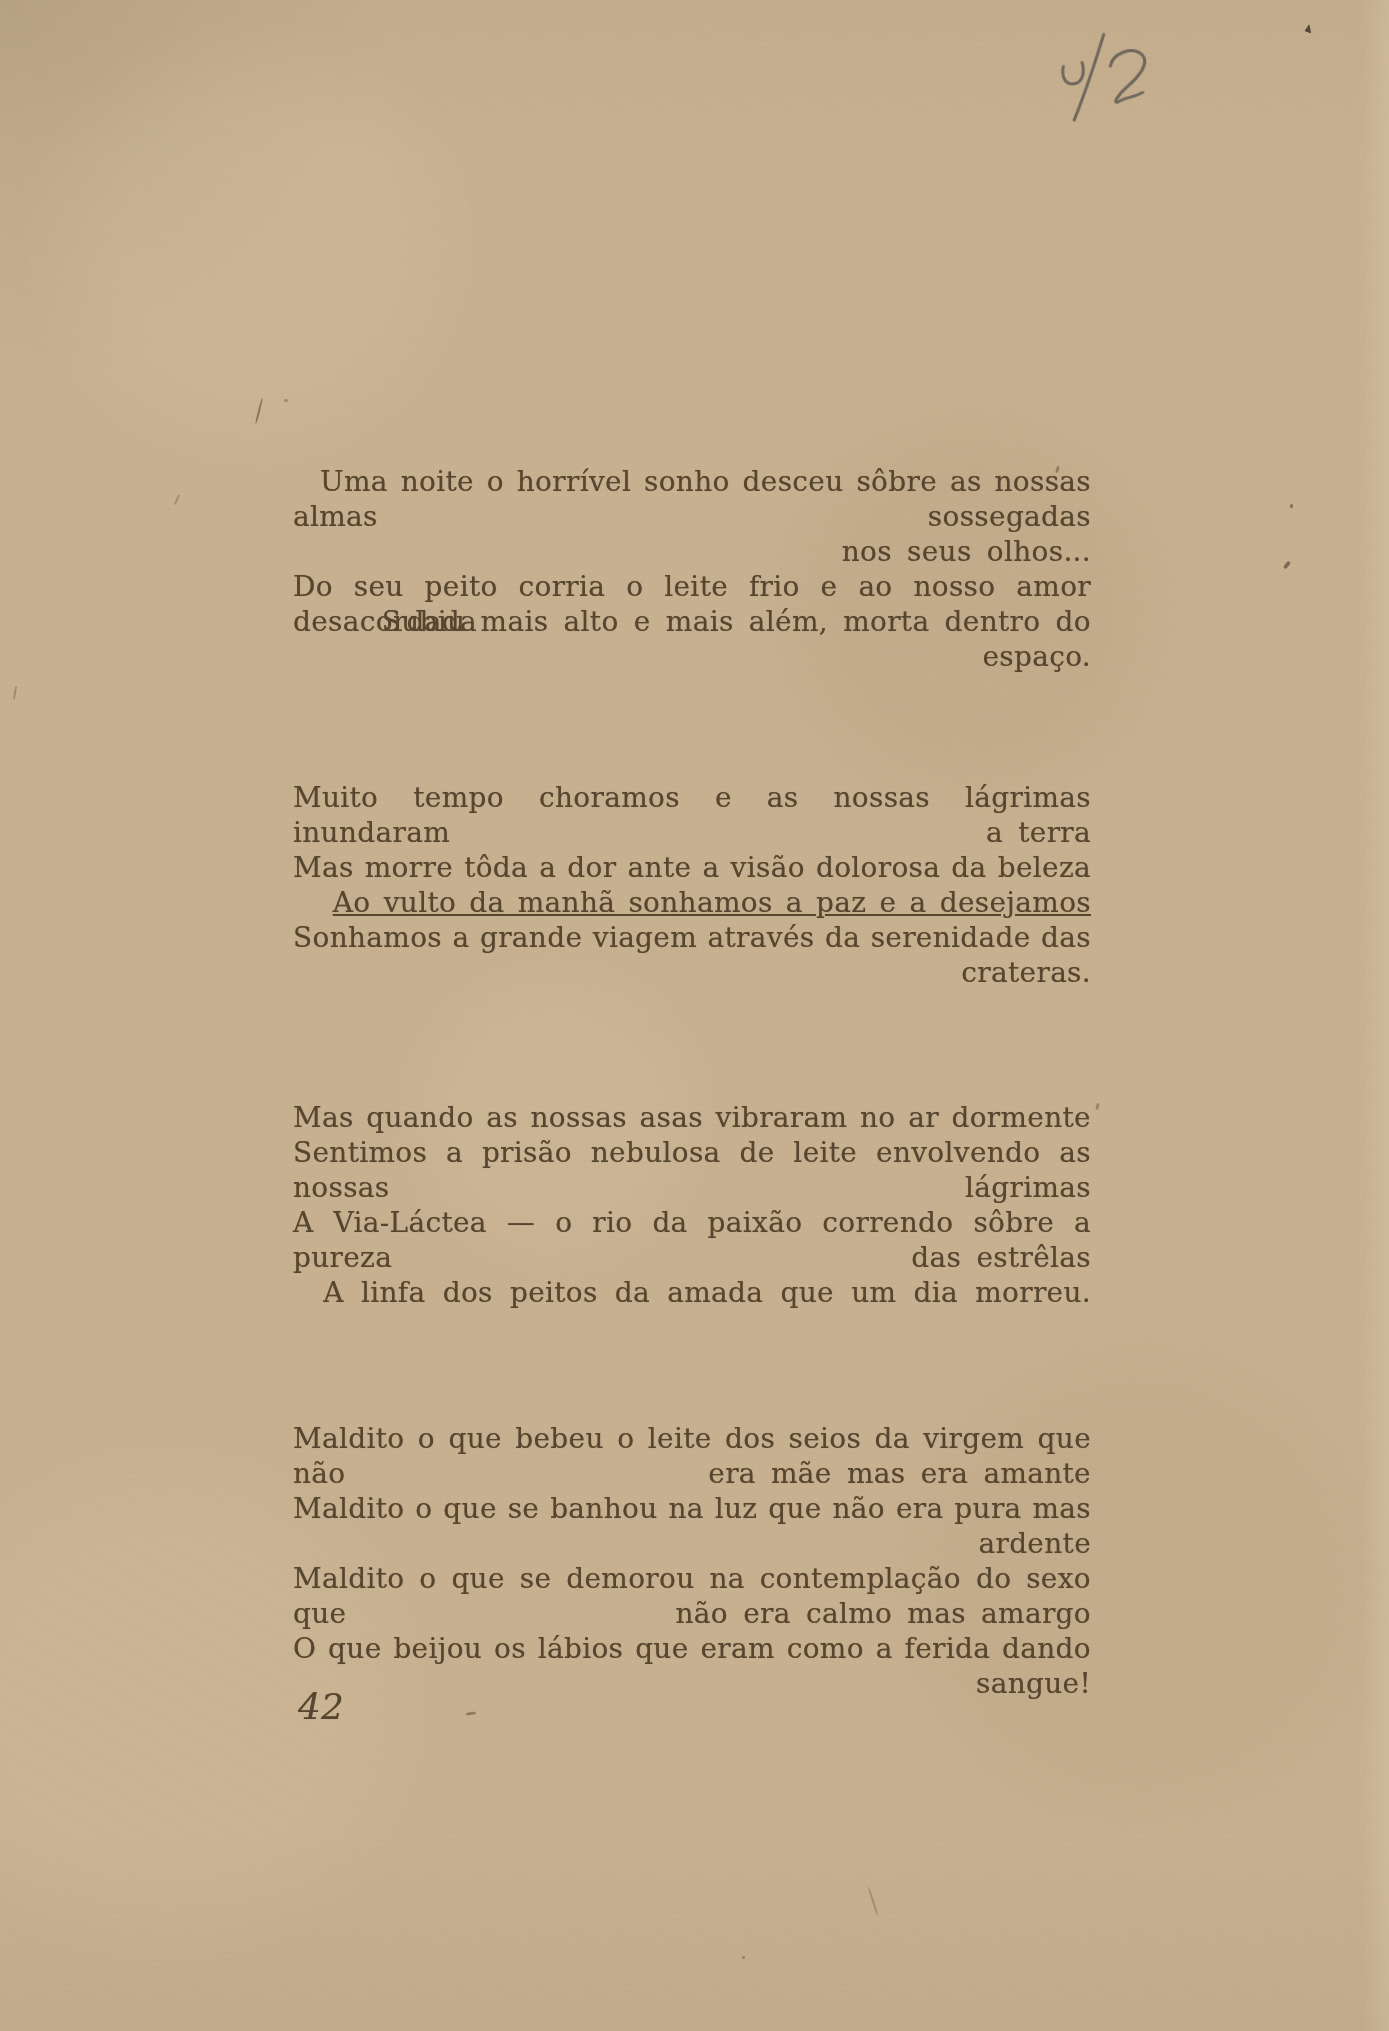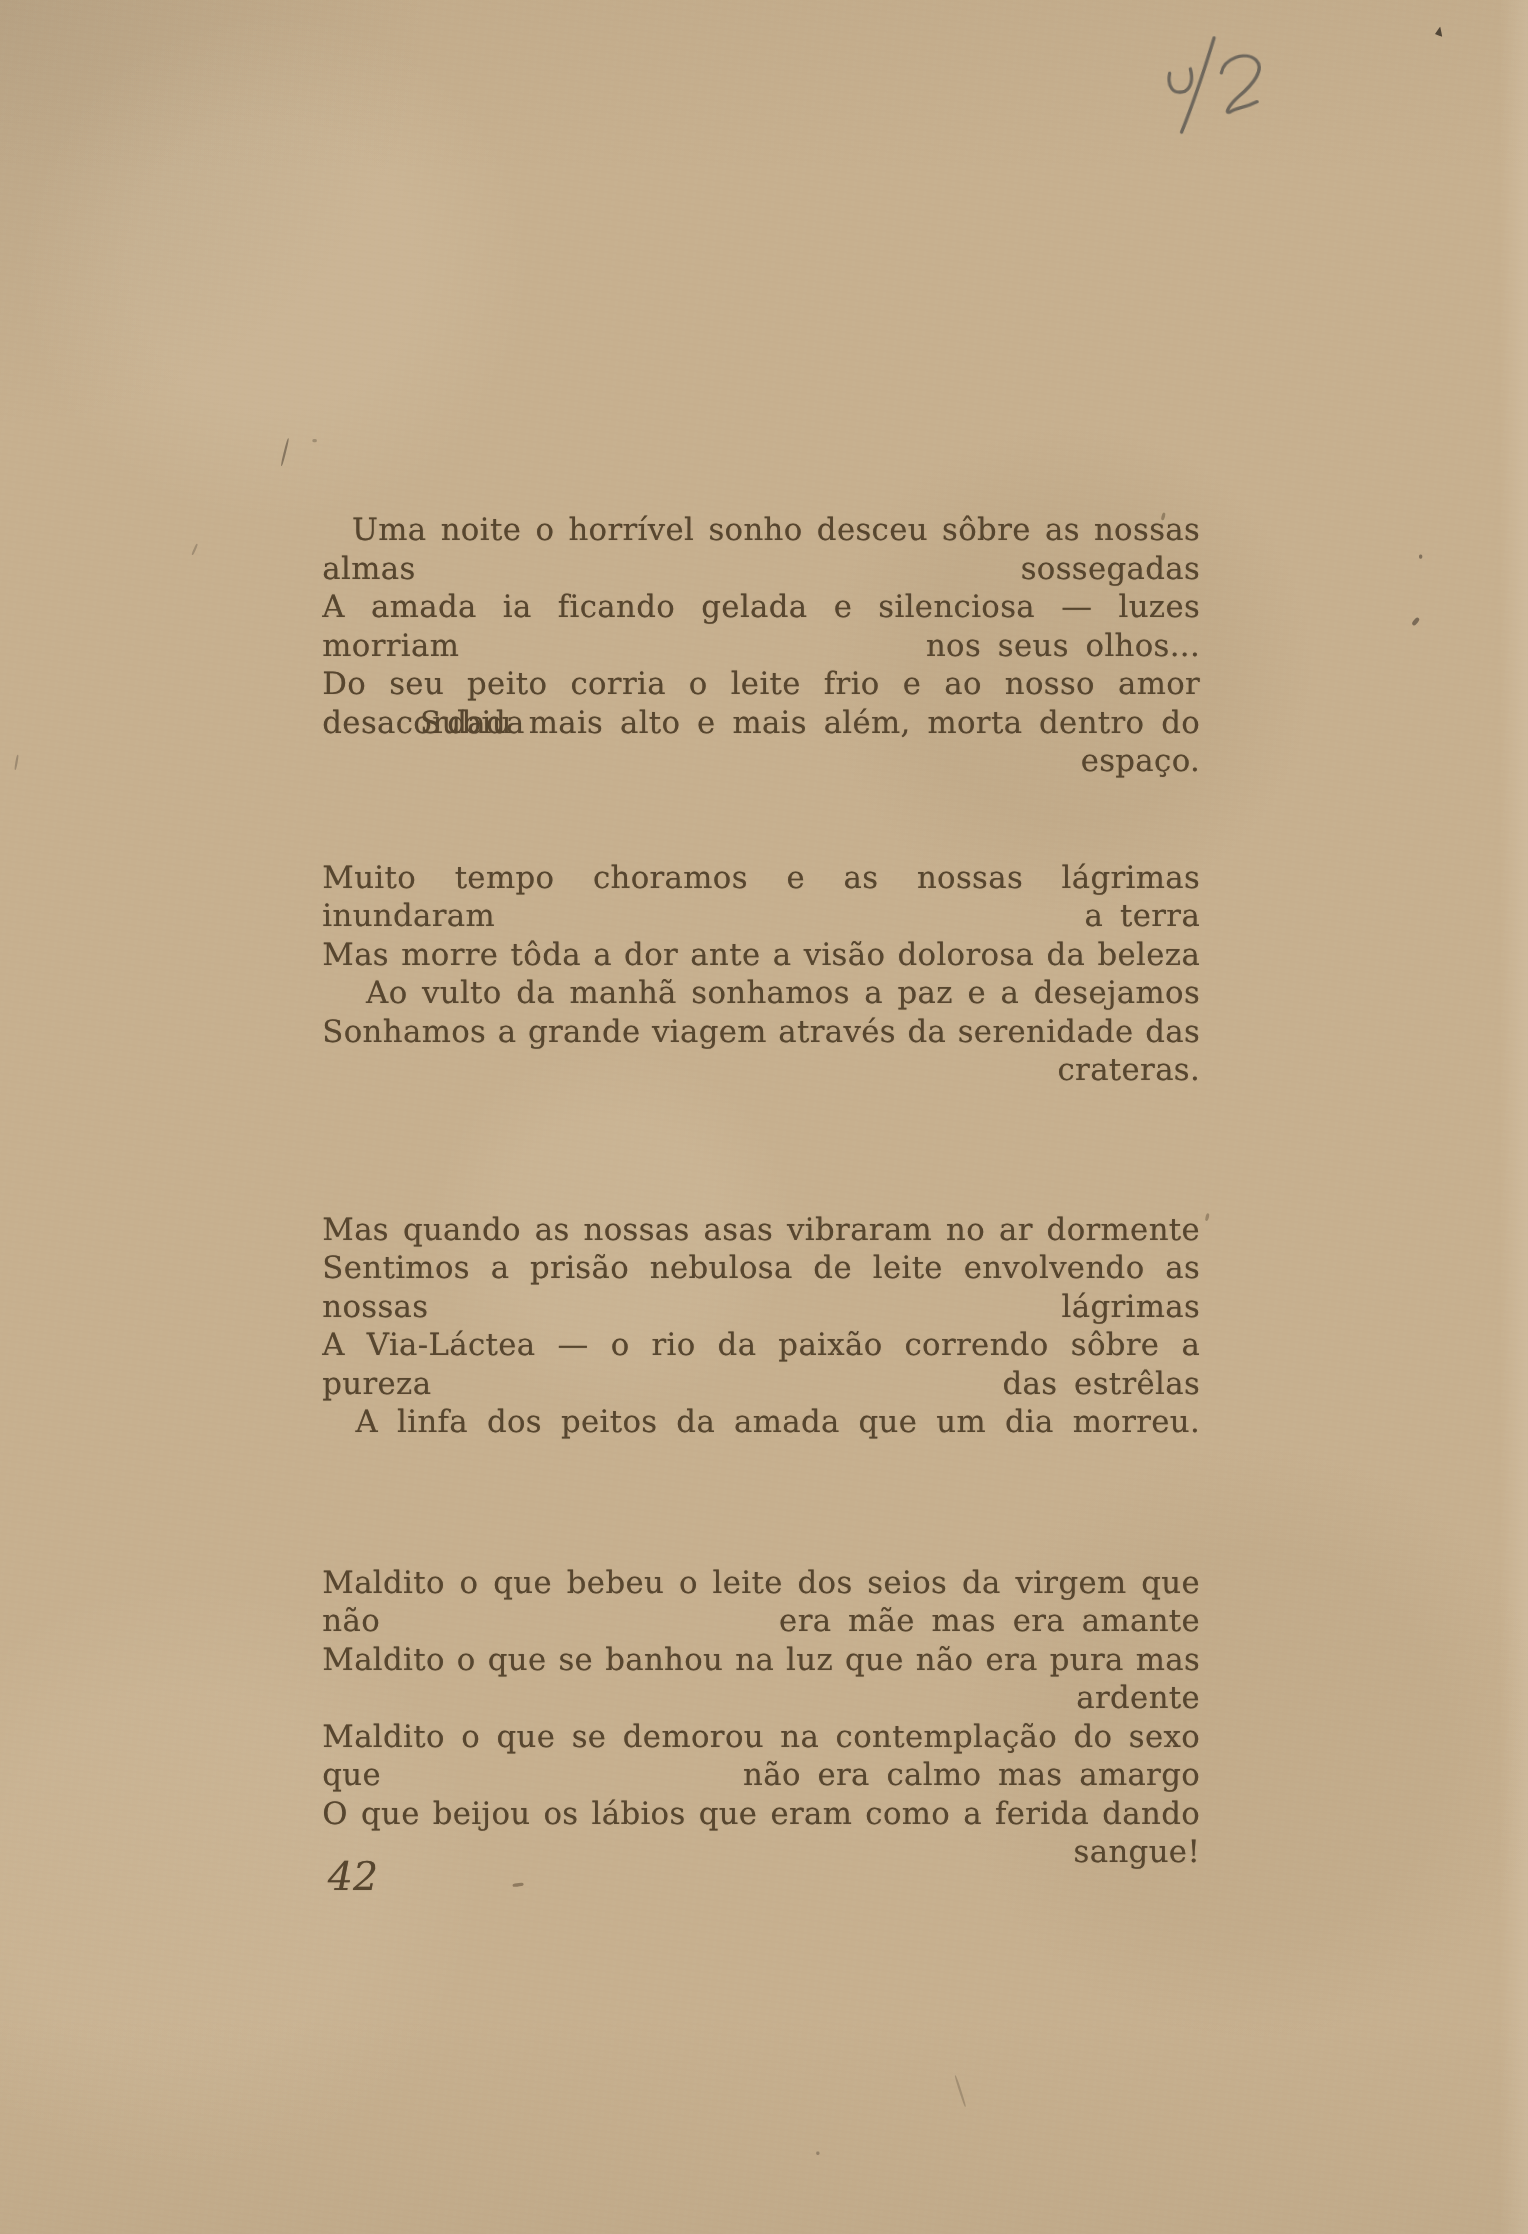--- a/index.html
+++ b/index.html
@@ -32,21 +32,21 @@
   .line{
     height:35px;line-height:35px;font-size:28px;
     color:var(--ink,#57462f);
     letter-spacing:.3px;
     text-shadow:0 0 .7px rgba(87,70,47,.55);
     white-space:normal;
   }
   .j{text-align:justify;text-align-last:justify;}
   .r{text-align:right;word-spacing:6px;}
   .l{text-align:right;}
-  .ws4{word-spacing:4px;}
+  .ws4{word-spacing:4px;text-decoration:underline;}
   .ws6{word-spacing:6px;}
   .ws8{word-spacing:8px;}
   .indent{text-indent:27px;}
   .page-number{
     position:absolute;left:298px;top:1686px;
     font-size:36px;font-style:italic;color:var(--ink,#57462f);
     text-shadow:0 0 .7px rgba(87,70,47,.5);
   }
   .hand42{
     position:absolute;left:1048px;top:28px;width:132px;height:100px;
@@ -63,21 +63,20 @@
 
 <svg class="hand42" viewBox="0 0 132 100">
   <path d="M16 36 C13 48 18 56 29 53 C35 50 37 42 35 33" stroke-width="3"></path>
   <path d="M58 6 C50 28 38 60 24 90" stroke-width="3"></path>
   <path d="M63 38 C66 25 86 19 95 28 C103 37 91 50 78 60 C69 67 63 76 69 74 C76 70 83 71 94 66" stroke-width="3"></path>
 </svg>
 
 <div class="poem-stanza" style="top:464px">
   <div class="line j indent">Uma noite o horrível sonho desceu sôbre as nossas almas</div>
   <div class="line r">sossegadas</div>
-  <div class="line j">A amada ia ficando gelada e silenciosa — luzes morriam</div>
   <div class="line r">nos seus olhos...</div>
   <div class="line j">Do seu peito corria o leite frio e ao nosso amor desacordada</div>
   <div class="line l ws6">Subiu mais alto e mais além, morta dentro do espaço.</div>
 </div>
 
 <div class="poem-stanza" style="top:780px">
   <div class="line j">Muito tempo choramos e as nossas lágrimas inundaram</div>
   <div class="line r">a terra</div>
   <div class="line j">Mas morre tôda a dor ante a visão dolorosa da beleza</div>
   <div class="line l ws4">Ao vulto da manhã sonhamos a paz e a desejamos</div>

